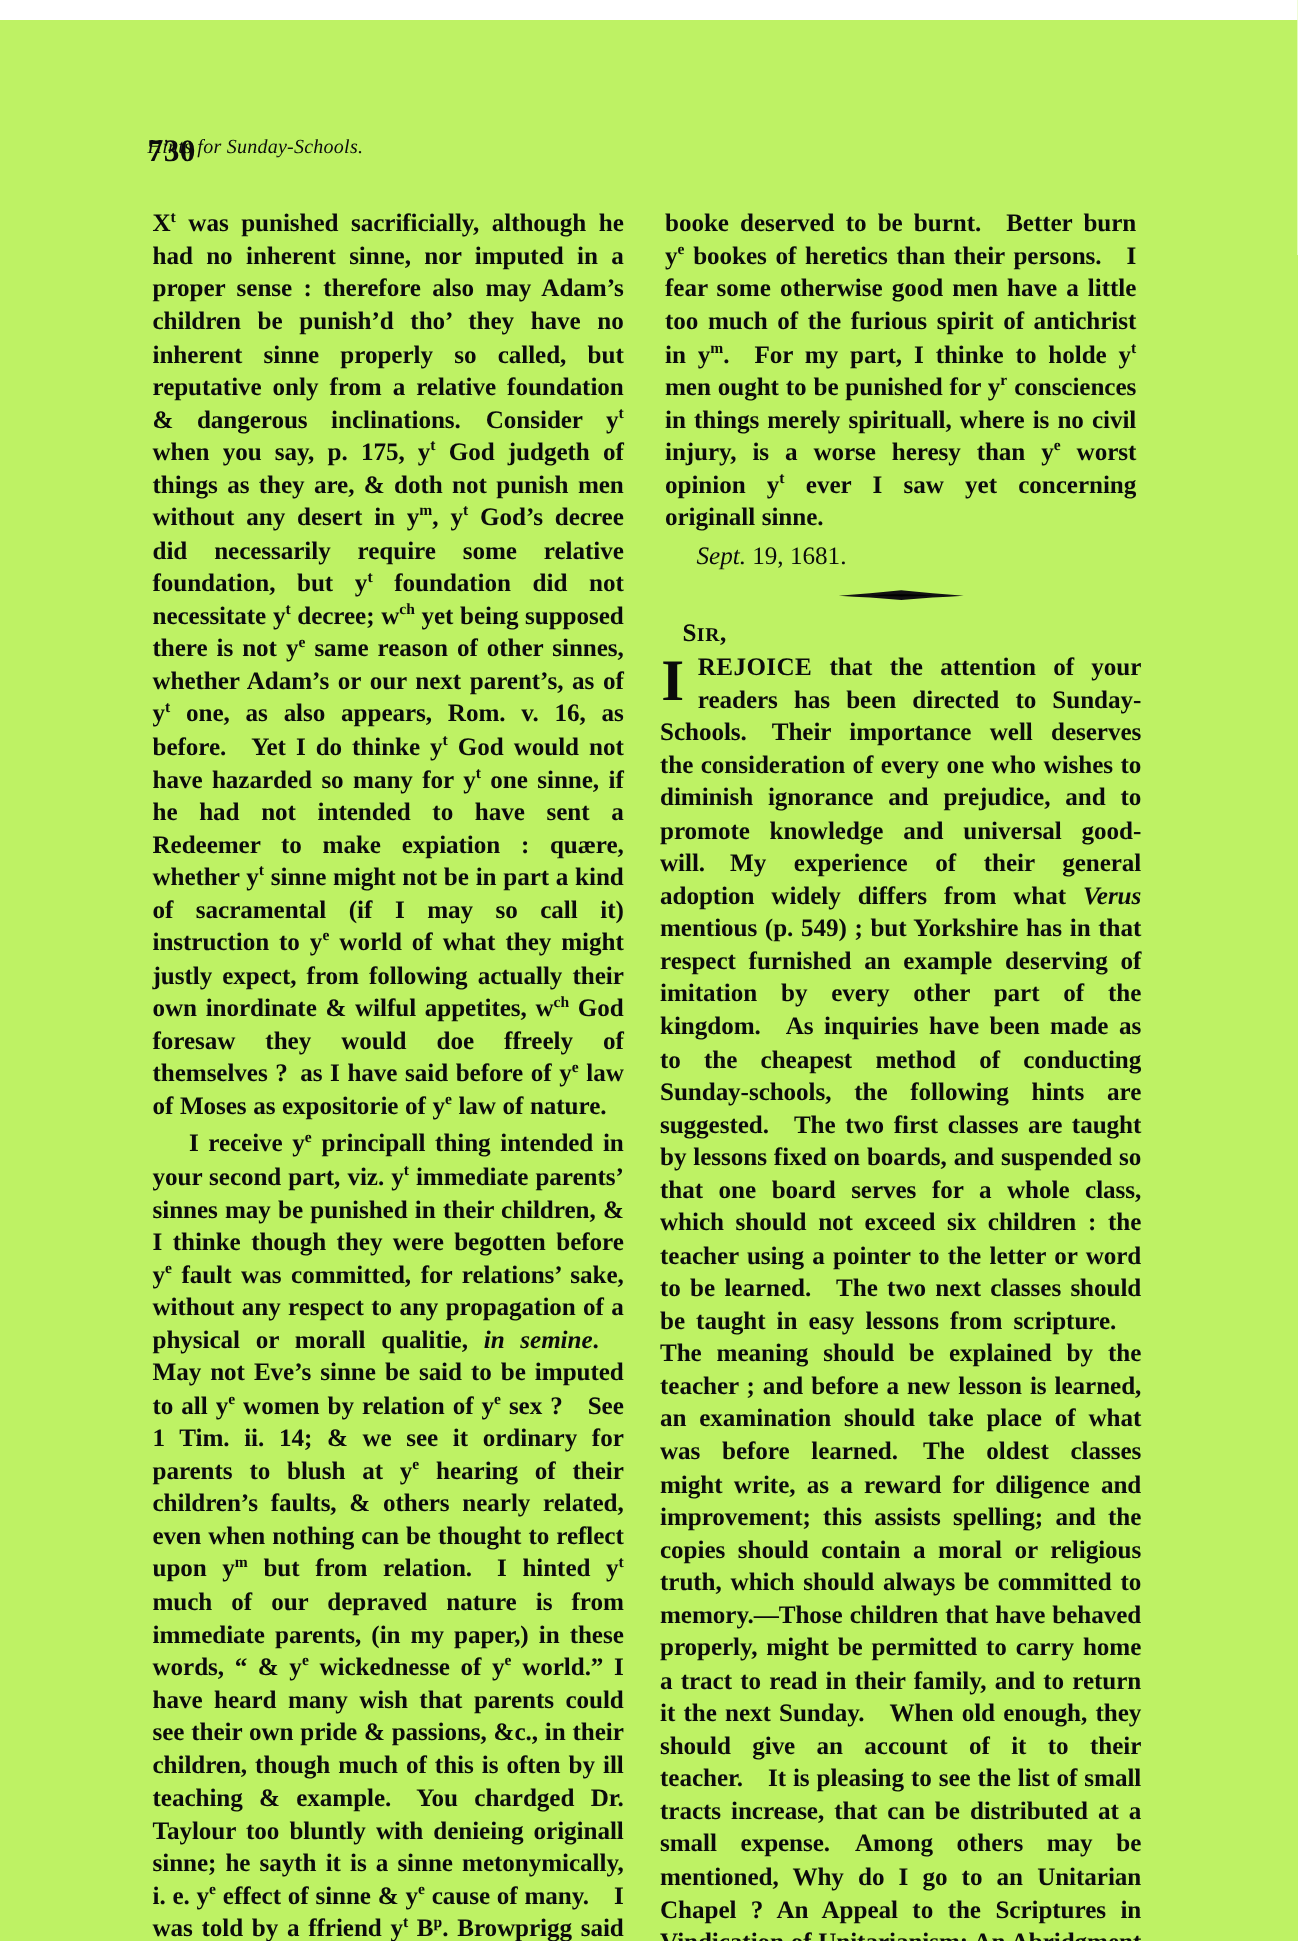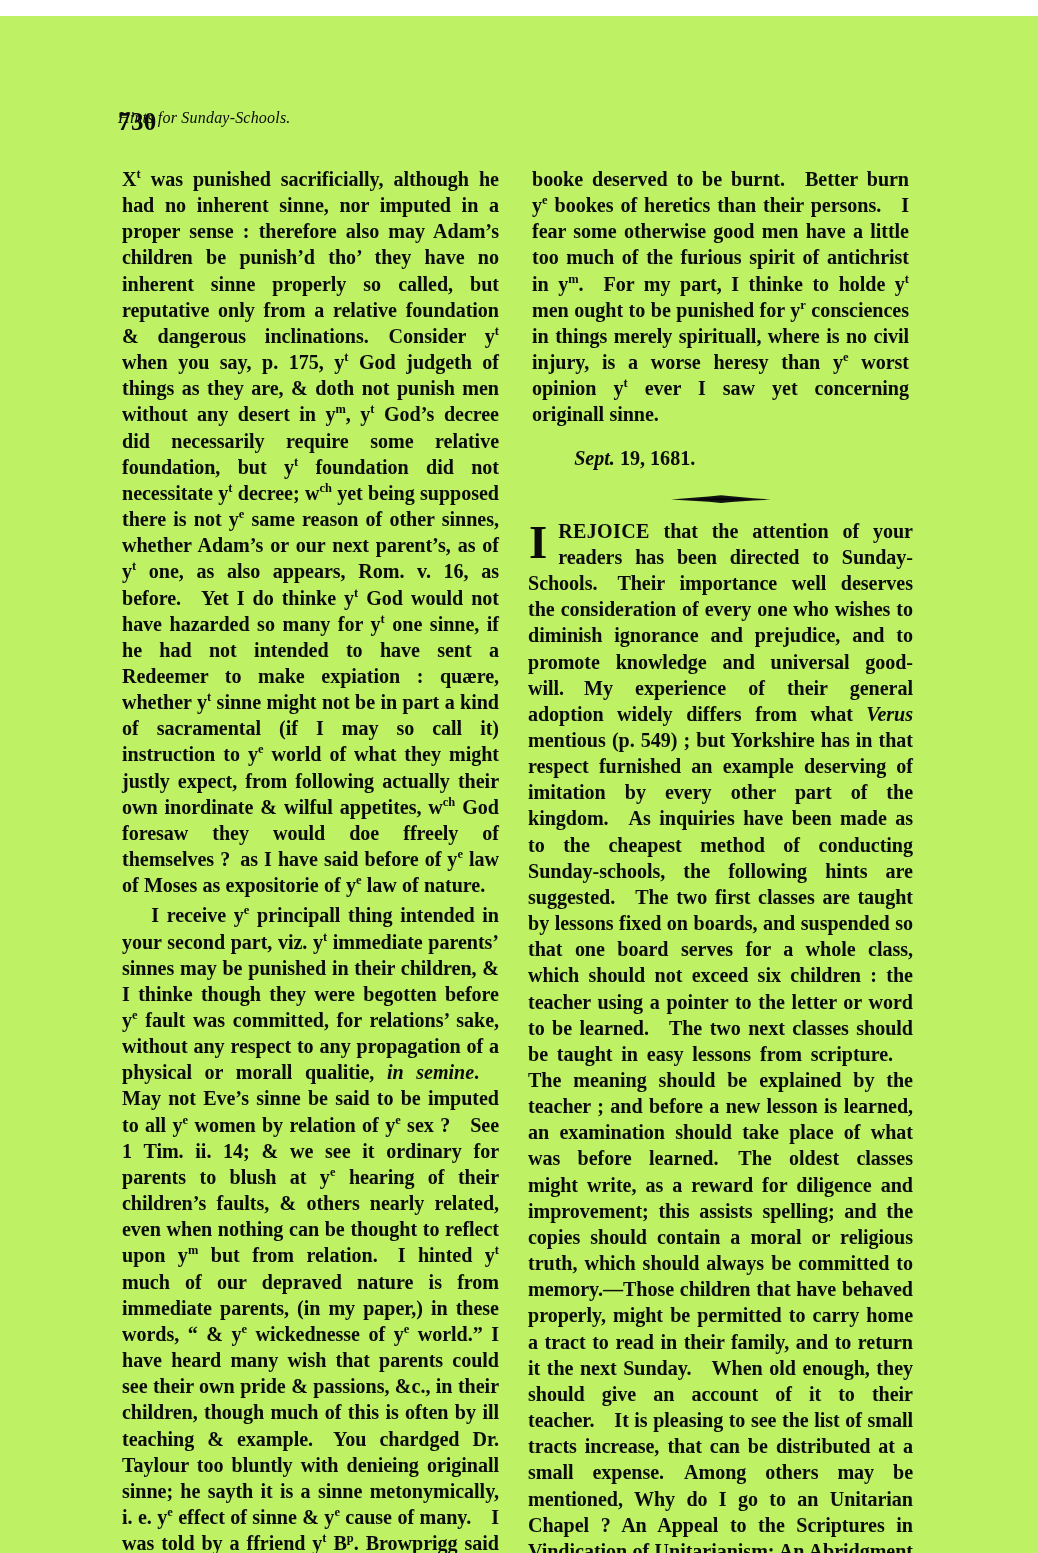--- a/index.html
+++ b/index.html
@@ -85,24 +85,24 @@
     vertical-align: super;
     line-height: 0;
     font-weight: 700;
     letter-spacing: 0;
   }
 
   i.it { }
 
   
   .dateline {
-    margin: 17px;
+    margin: 0;
     font-size: 20.1px;
     line-height: 26.15px;
-    font-weight: 700;
+    font-weight: 400;
     text-indent: 1.45em;
   }
   .dateline .mon { font-style: italic; }
 
   
   .ornament-wrap {
     margin: 7px 0 8px 0;
     height: 22px;
     position: relative;
   }
@@ -175,20 +175,23 @@
         <span class="mon">Sept.</span><span> 19, 1681.</span>
       </p>
 
       <div class="ornament-wrap">
         <svg class="ornament" width="104" height="11" viewBox="0 0 104 11">
           <path d="M2 5.6 C 18 4.2, 36 3.0, 52 1.2 C 68 3.0, 86 4.2, 102 5.6 C 86 6.6, 68 7.4, 52 9.0 C 36 7.4, 18 6.6, 2 5.6 Z" fill="#111111"></path>
           <path d="M28 5.2 C 40 4.0, 64 4.0, 78 5.2 C 64 6.4, 40 6.4, 28 5.2 Z" fill="#000000"></path>
         </svg>
       </div>
 
+      <p class="salutation">
+        <span class="sc-first">S</span><span class="sc">IR</span><span>,</span>
+      </p>
 
       <p class="dropcap-para">
         <span class="dropcap">I</span><span class="smallcaps-word">REJOICE</span><span> that the attention of your readers has been directed to Sunday-Schools.  Their importance well deserves the consideration of every one who wishes to diminish ignorance and prejudice, and to promote knowledge and universal good-will.  My experience of their general adoption widely differs from what <i class="it">Verus</i> mentious (p. 549) ; but Yorkshire has in that respect furnished an example deserving of imitation by every other part of the kingdom.  As inquiries have been made as to the cheapest method of conducting Sunday-schools, the following hints are suggested.  The two first classes are taught by lessons fixed on boards, and suspended so that one board serves for a whole class, which should not exceed six children : the teacher using a pointer to the letter or word to be learned.  The two next classes should be taught in easy lessons from scripture.  The meaning should be explained by the teacher ; and before a new lesson is learned, an examination should take place of what was before learned.  The oldest classes might write, as a reward for diligence and improvement; this assists spelling; and the copies should contain a moral or religious truth, which should always be committed to memory.—Those children that have behaved properly, might be permitted to carry home a tract to read in their family, and to return it the next Sunday.  When old enough, they should give an account of it to their teacher.  It is pleasing to see the list of small tracts increase, that can be distributed at a small expense.  Among others may be mentioned, Why do I go to an Unitarian Chapel ? An Appeal to the Scriptures in Vindication of Unitarianism; An Abridgment of the same, by Alexander, of Yarmouth; Dr. S.</span>
       </p>
 
     </div>
   </div>
 </div>
 
 </body></html>

